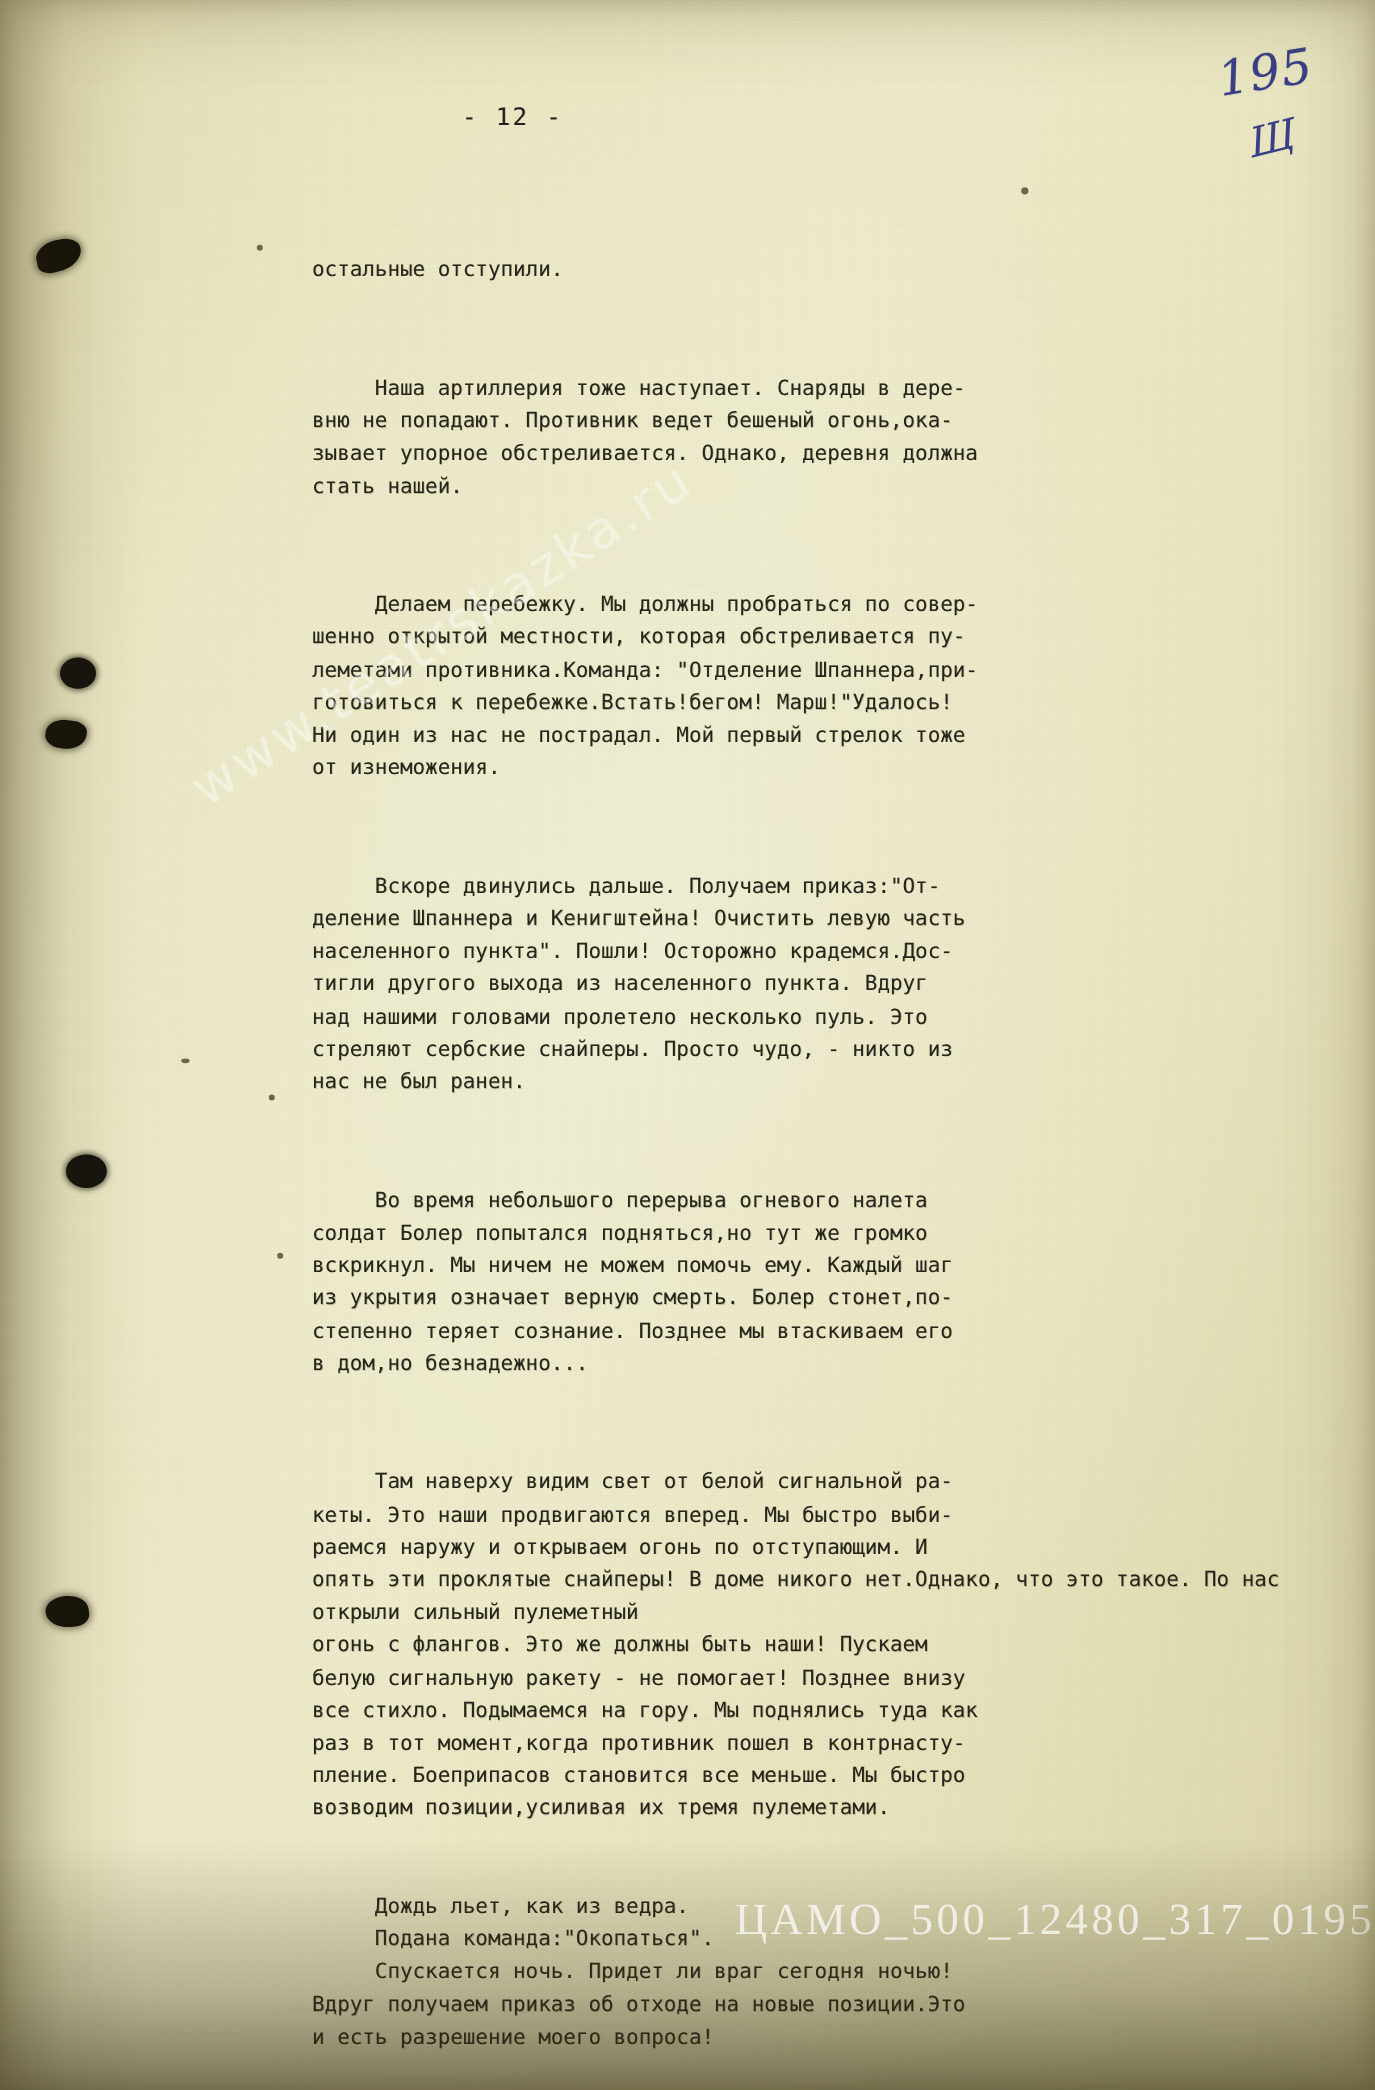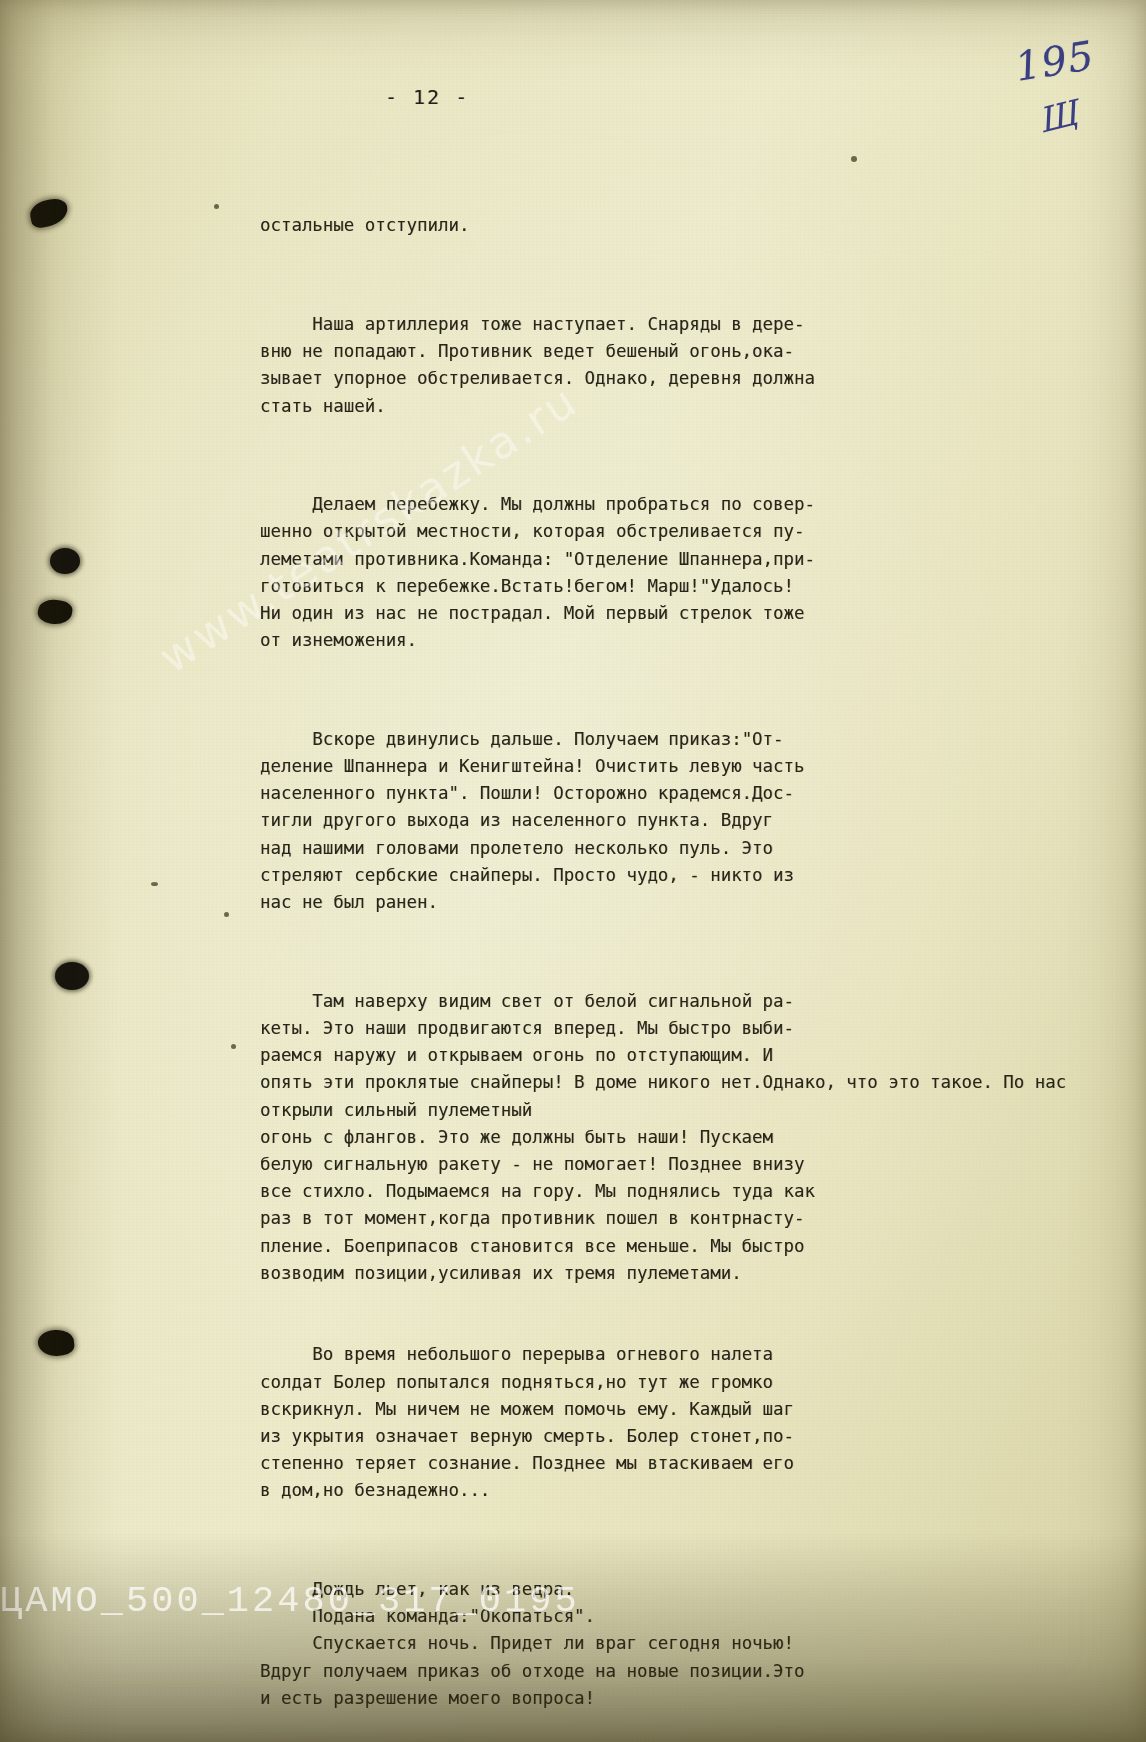--- a/index.html
+++ b/index.html
@@ -141,22 +141,22 @@
     color: rgba(255,255,255,0.42);
     letter-spacing: 3px;
     pointer-events: none;
     white-space: nowrap;
   }
   #watermark-footer {
     position: absolute;
     left: 0;
     bottom: 120px;
     width: 100%;
-    text-align: left;
-    font-family: Liberation Mono, monospace;
+    text-align: right;
+    font-family: Liberation Serif, serif;
     font-size: 37px;
     letter-spacing: 3px;
     color: rgba(255,255,255,0.72);
     pointer-events: none;
     white-space: nowrap;
   }
 </style>
 </head>
 <body>
 
@@ -195,36 +195,36 @@
 готовиться к перебежке.Встать!бегом! Марш!"Удалось!
 Ни один из нас не пострадал. Мой первый стрелок тоже
 от изнеможения.</p>
     <p class="para">     Вскоре двинулись дальше. Получаем приказ:"От-
 деление Шпаннера и Кенигштейна! Очистить левую часть
 населенного пункта". Пошли! Осторожно крадемся.Дос-
 тигли другого выхода из населенного пункта. Вдруг
 над нашими головами пролетело несколько пуль. Это
 стреляют сербские снайперы. Просто чудо, - никто из
 нас не был ранен.</p>
+    <p class="para">     Во время небольшого перерыва огневого налета
+солдат Болер попытался подняться,но тут же громко
+вскрикнул. Мы ничем не можем помочь ему. Каждый шаг
+из укрытия означает верную смерть. Болер стонет,по-
+степенно теряет сознание. Позднее мы втаскиваем его
+в дом,но безнадежно...</p>
     <p class="para tight">     Там наверху видим свет от белой сигнальной ра-
 кеты. Это наши продвигаются вперед. Мы быстро выби-
 раемся наружу и открываем огонь по отступающим. И
 опять эти проклятые снайперы! В доме никого нет.Однако, что это такое. По нас открыли сильный пулеметный
 огонь с флангов. Это же должны быть наши! Пускаем
 белую сигнальную ракету - не помогает! Позднее внизу
 все стихло. Подымаемся на гору. Мы поднялись туда как
 раз в тот момент,когда противник пошел в контрнасту-
 пление. Боеприпасов становится все меньше. Мы быстро
 возводим позиции,усиливая их тремя пулеметами.</p>
-    <p class="para">     Во время небольшого перерыва огневого налета
-солдат Болер попытался подняться,но тут же громко
-вскрикнул. Мы ничем не можем помочь ему. Каждый шаг
-из укрытия означает верную смерть. Болер стонет,по-
-степенно теряет сознание. Позднее мы втаскиваем его
-в дом,но безнадежно...</p>
     <p class="para">     Дождь льет, как из ведра.
      Подана команда:"Окопаться".
      Спускается ночь. Придет ли враг сегодня ночью!
 Вдруг получаем приказ об отходе на новые позиции.Это
 и есть разрешение моего вопроса!</p>
     
     
     
   </div>
 

